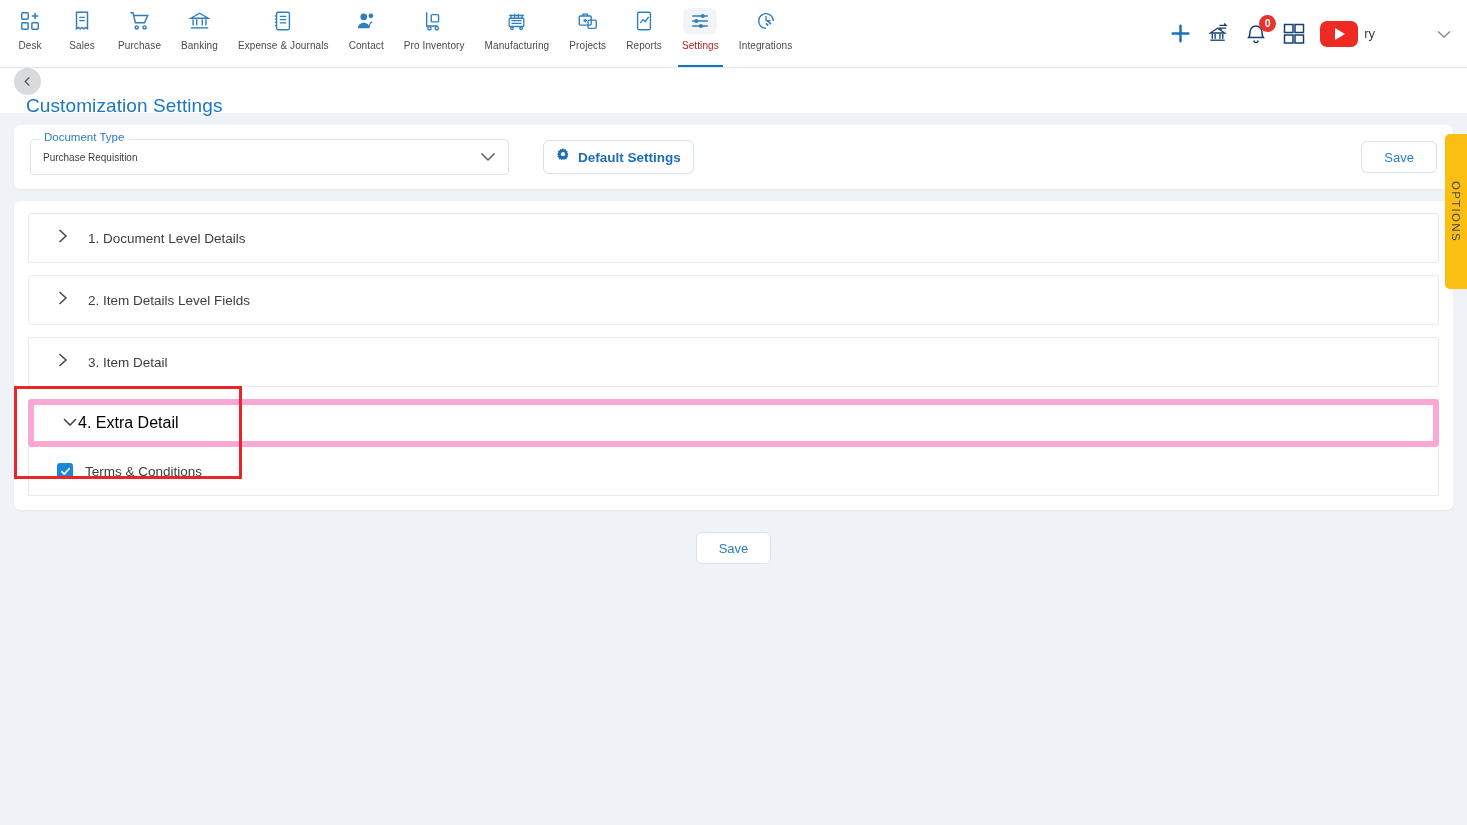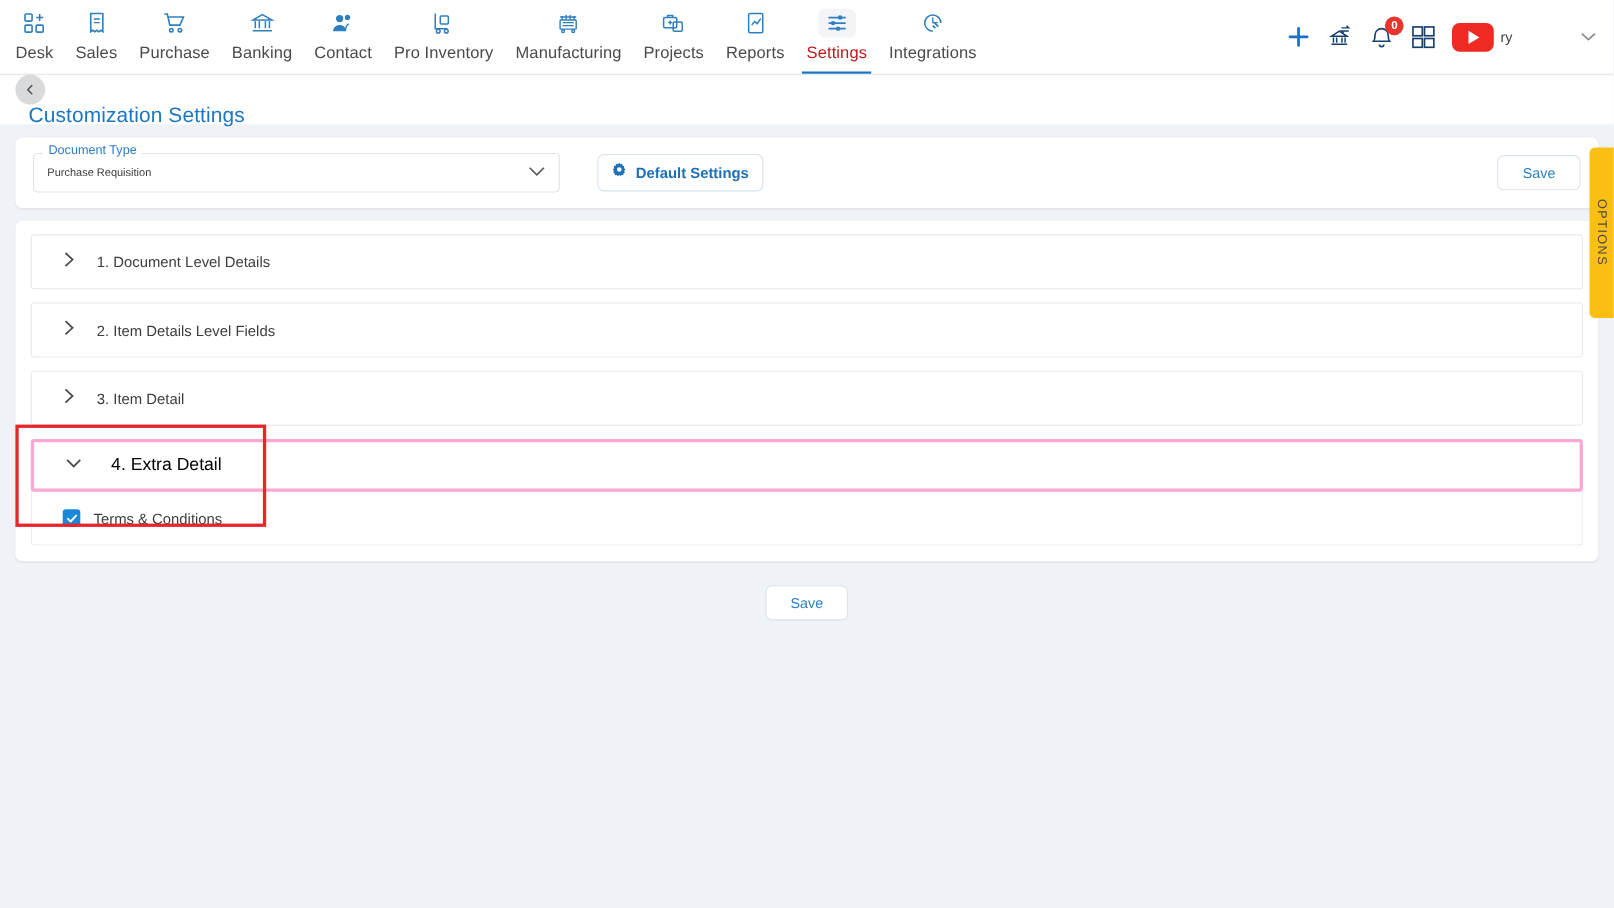--- a/index.html
+++ b/index.html
@@ -28,21 +28,21 @@
     padding: 8px 10px 0 10px;
     height: 67px;
     cursor: pointer;
     min-width: 52px;
   }
   .nav-item .ic {
     height: 26px; display: flex; align-items: center; justify-content: center;
     margin-bottom: 6px;
   }
   .nav-item .lbl {
-    font-size: 15px; color: #4a4a4a; white-space: nowrap; letter-spacing: .1px;
+    font-size: 10px; color: #4a4a4a; white-space: nowrap; letter-spacing: .1px;
   }
   .nav-item.active .lbl { color: #b91c1c; }
   .nav-item.active .ic {
     background: #f2f4f7; border-radius: 6px; padding: 1px 6px;
   }
   .nav-item.active::after {
     content: ""; position: absolute; left: 6px; right: 6px; bottom: 0;
     height: 2.5px; background: #1675c0;
   }
 
@@ -145,22 +145,22 @@
     width: 16px; height: 16px; border-radius: 3px; background: #1a87d8;
     display: flex; align-items: center; justify-content: center; flex: 0 0 auto;
   }
   .cbox-label { font-size: 13.5px; color: #3d3d3d; }
 
   .bottom-save-wrap { display: flex; justify-content: center; margin-top: 22px; }
 
   
   .acc-expanded-wrap { margin-bottom: 0; }
   .acc-expanded-wrap .acc-header-box {
-    border: 3px solid #f9a8d4; border-radius: 3px; height: 48px;
-    display: flex; align-items: center; padding-left: 28px; gap: 26px; cursor: pointer;
+    border: 6px solid #f9a8d4; border-radius: 3px; height: 48px;
+    display: flex; align-items: center; padding-left: 28px; gap: 0; cursor: pointer;
   }
   .acc-expanded-wrap .acc-body-box {
     border: 1px solid #e6e9ed; border-top: none; border-radius: 0 0 3px 3px;
     padding: 16px 28px;
   }
 
   
   .annotation {
     position: absolute;
     border: 3.5px solid #e8252a;
@@ -224,20 +224,30 @@
       <span class="ic">
         <svg width="23" height="22" viewBox="0 0 24 24" fill="none" stroke="#2f7fbf" stroke-width="1.5">
           <path d="M2.5 9L12 3.5 21.5 9z"></path>
             <path d="M5 10v7M9 10v7M15 10v7M19 10v7"></path>
             <path d="M2.5 19.5h19"></path>
         </svg>
       </span>
       <span class="lbl">Banking</span>
     </div>
 
+    <div class="nav-item">
+      <span class="ic">
+        <svg width="22" height="22" viewBox="0 0 24 24" fill="none" stroke="#2f7fbf" stroke-width="1.5">
+          <rect x="5" y="2.5" width="14" height="19" rx="1.5"></rect>
+          <path d="M5 6.5h-2M5 10h-2M5 13.5h-2M5 17h-2"></path>
+          <path d="M8.5 7h7M8.5 10.5h7M8.5 14h7"></path>
+        </svg>
+      </span>
+      <span class="lbl">Expense &amp; Journals</span>
+    </div>
 
     <div class="nav-item">
       <span class="ic">
         <svg width="23" height="22" viewBox="0 0 24 24" fill="#2f7fbf">
           <circle cx="9" cy="7.5" r="3.6"></circle>
             <path d="M2.5 20c0-3.6 2.9-6.2 6.5-6.2s6.5 2.6 6.5 6.2z"></path>
           <circle cx="16.8" cy="6.4" r="2.6" fill="#2f7fbf"></circle>
           <path d="M15 18.8c0-3 1.2-5.2 3.2-6" fill="none" stroke="#2f7fbf" stroke-width="1.3"></path>
         </svg>
       </span>

